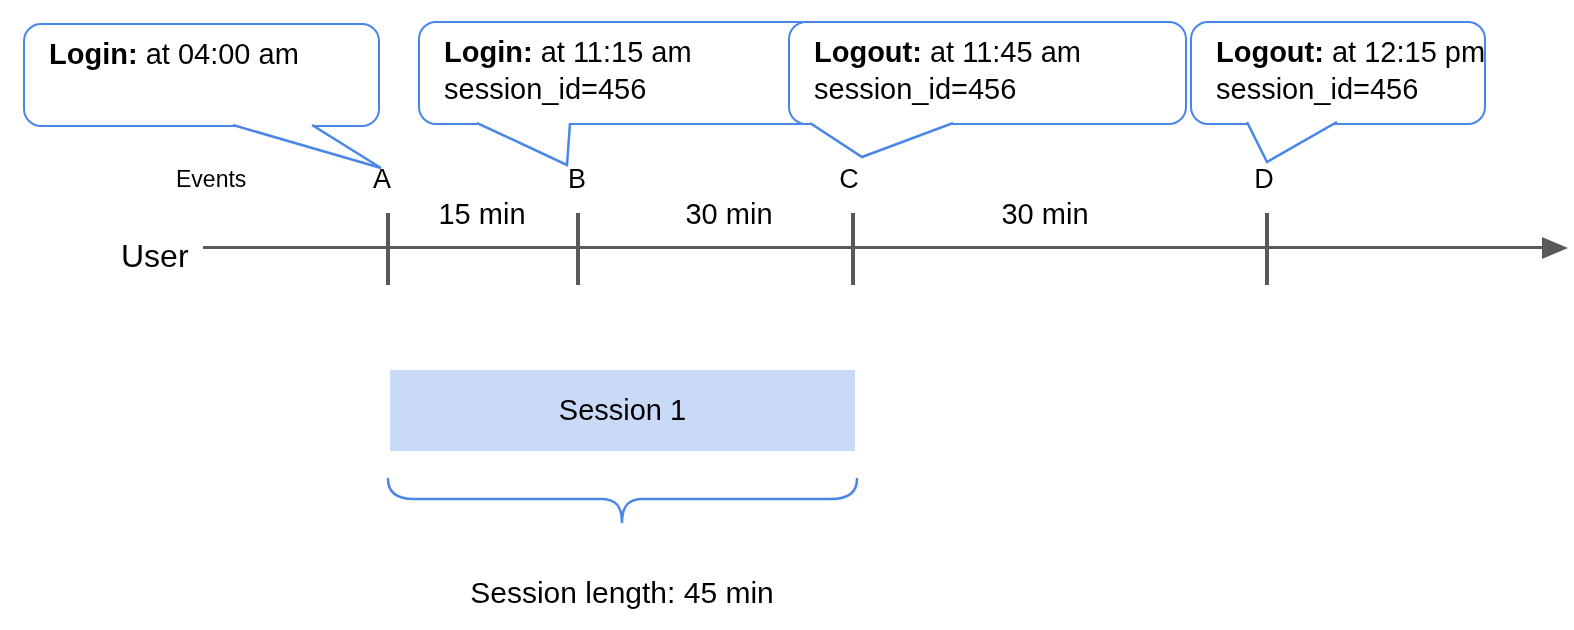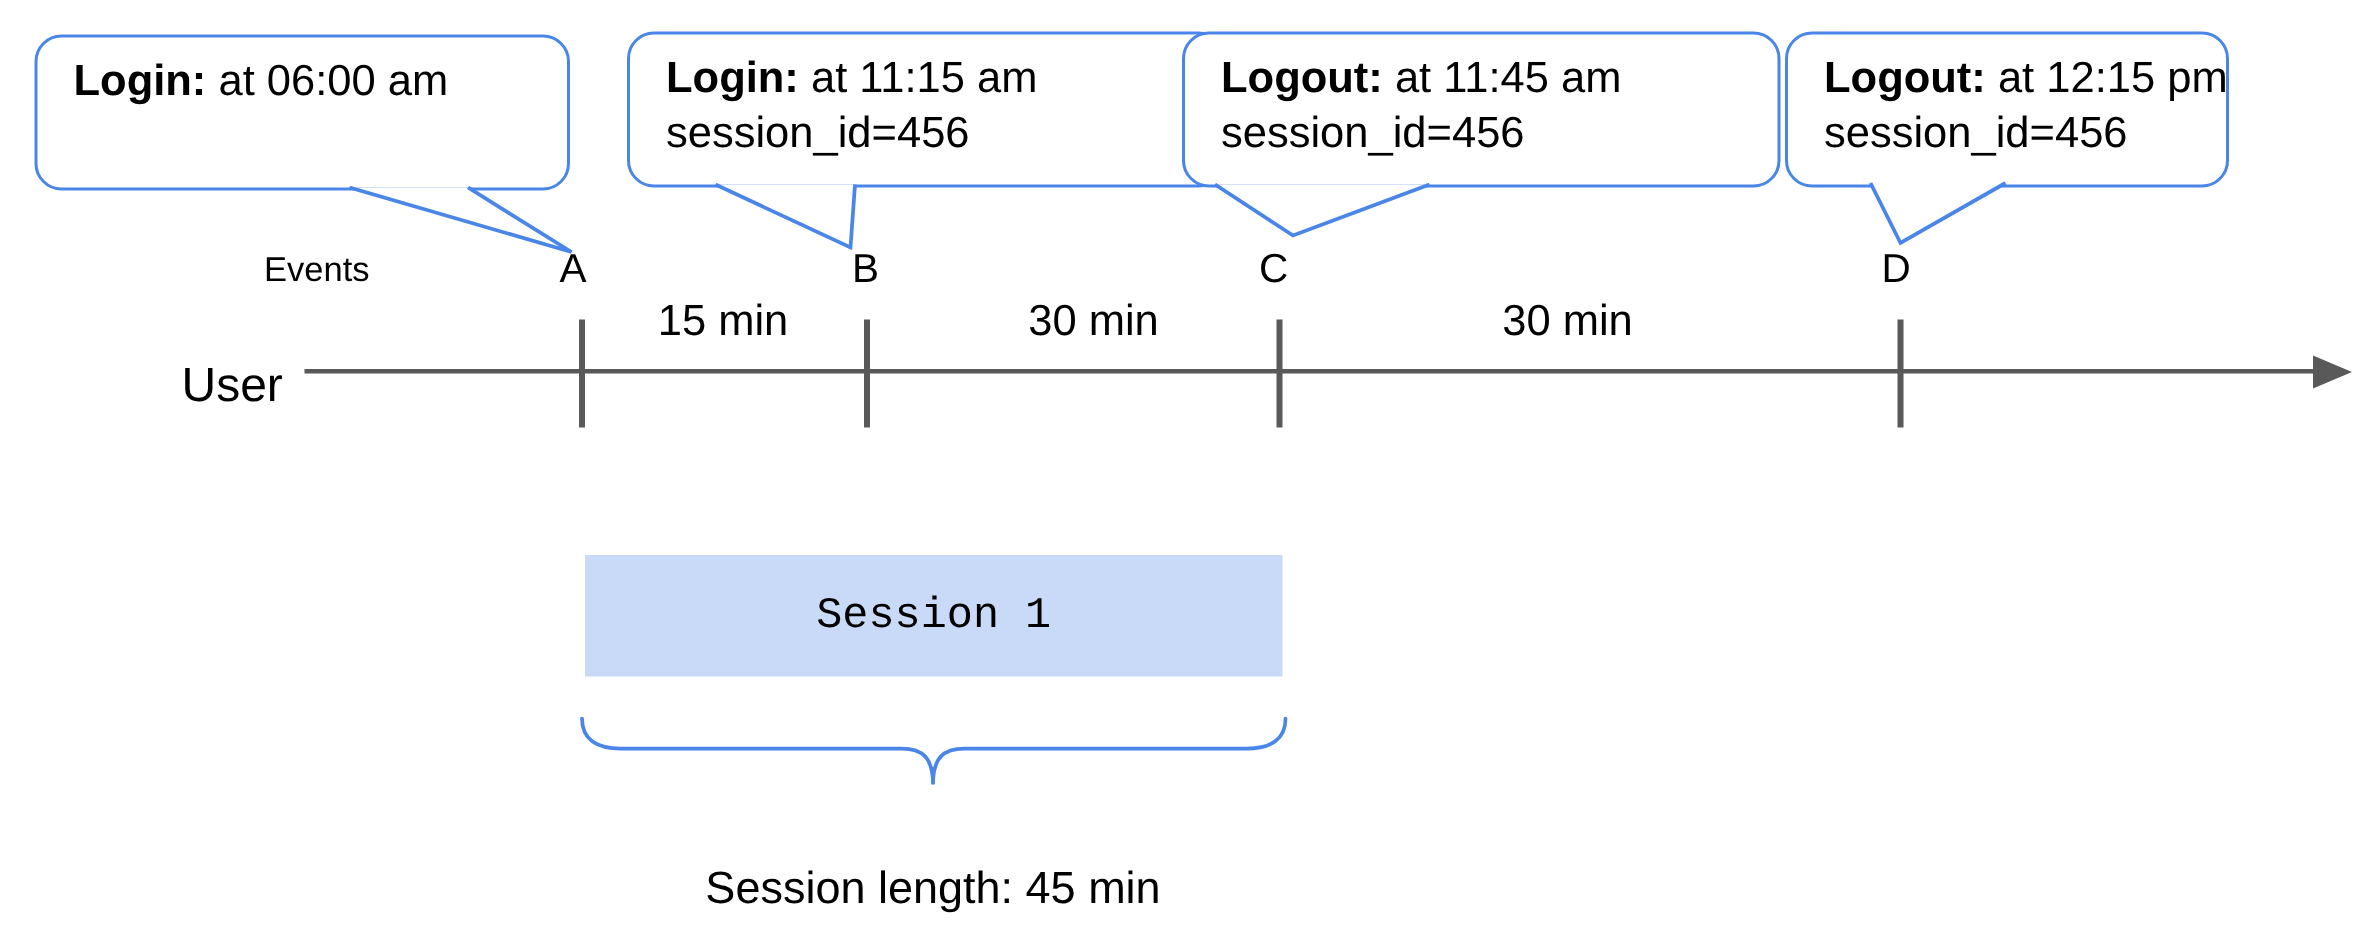--- a/index.html
+++ b/index.html
@@ -24,33 +24,33 @@
   .axis-line{position:absolute;left:203px;top:246px;width:1342px;height:3px;background:var(--line-gray,#595959);}
   .arrowhead{
     position:absolute;left:1542px;top:237px;width:0;height:0;
     border-left:26px solid var(--line-gray,#595959);
     border-top:11px solid transparent;border-bottom:11px solid transparent;
   }
   .tick{position:absolute;top:213px;width:4px;height:72px;background:var(--line-gray,#595959);}
   .session-box{
     position:absolute;left:390px;top:370px;width:465px;height:81px;
     background:var(--session-fill,#c9daf8);
-    display:flex;align-items:center;justify-content:center;font-size:29px;font-family:Liberation Mono, monospace;
+    display:flex;align-items:center;justify-content:center;font-size:29px;
   }
   .brace{position:absolute;left:386px;top:477px;}
   .brace path{fill:none;stroke:var(--accent-blue,#4a86e8);stroke-width:2.5;stroke-linecap:round;}
   .length-label{position:absolute;left:622px;top:576px;transform:translateX(-50%);font-size:30px;white-space:nowrap;text-align:right;}
 </style>
 </head>
 <body>
 
 <div class="canvas">
 
   <div class="callout" style="left:23px;top:23px;width:357px;height:104px">
-    <div><span class="b">Login:</span><span> at 06:00 am</span></div>
+    <div><span class="b">Login:</span><span> at 04:00 am</span></div>
   </div>
   <svg class="tail" style="left:228px;top:124px" width="160" height="48" viewBox="0 0 160 48">
     <path d="M 5,1 L 153,44 L 84,1"></path>
   </svg>
 
   <div class="callout" style="left:418px;top:21px;width:399px;height:104px">
     <div><span class="b">Login:</span><span> at 11:15 am</span></div>
     <div>session_id=456</div>
   </div>
   <svg class="tail" style="left:470px;top:122px" width="110" height="48" viewBox="0 0 110 48">

